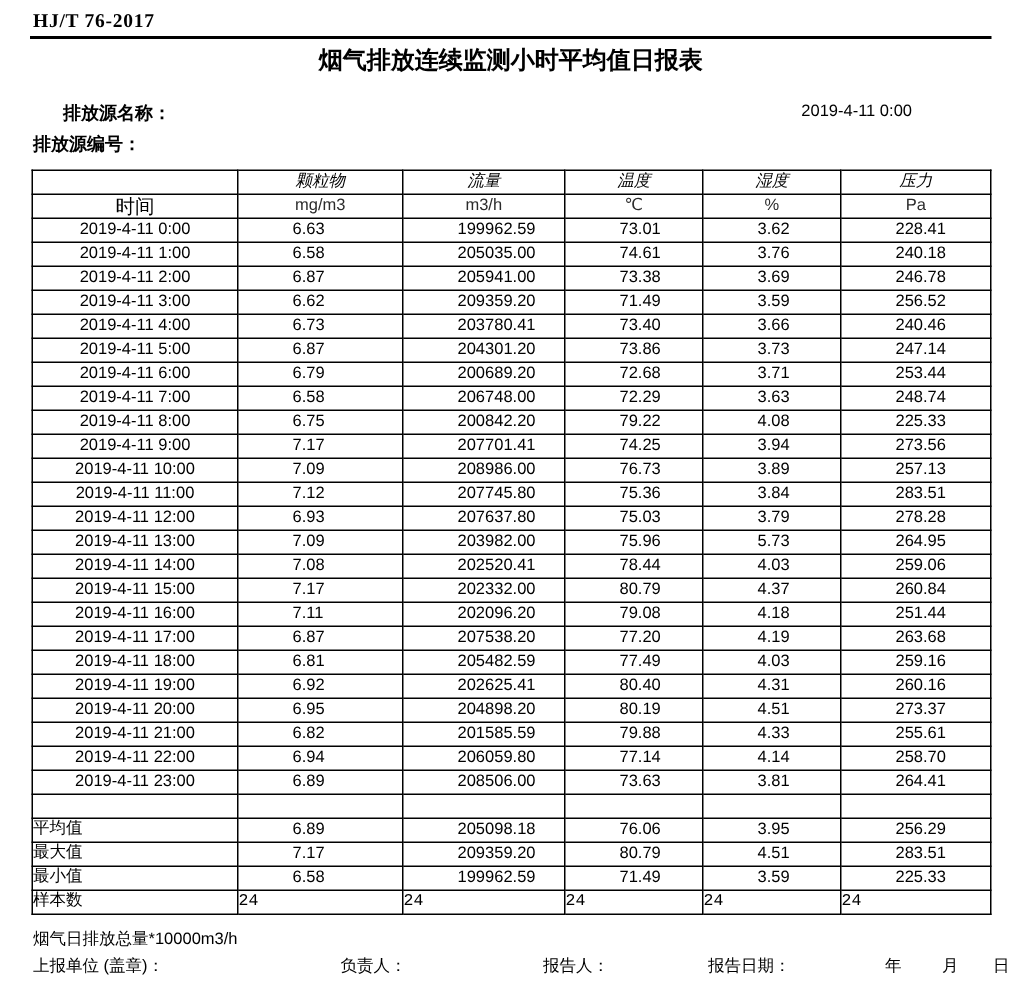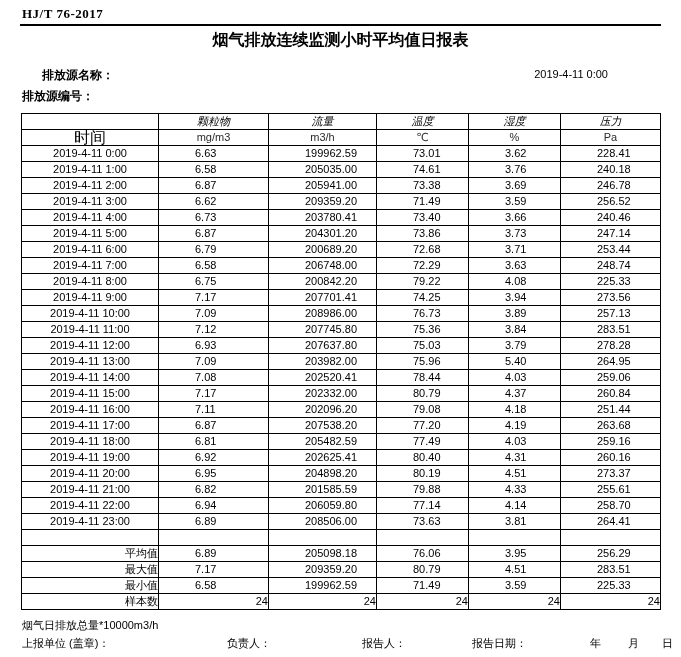--- a/index.html
+++ b/index.html
@@ -49,31 +49,31 @@
   }
   .hdr td{
     height:28px;line-height:28px;font-size:12px;font-weight:normal;font-style:italic;
   }
   .unit td{
     background:#e9f5e9;
     color:#2b2b2b;
     font-size:10px;
     height:15px;line-height:15px;
   }
-  .unit td.timehdr{font-size:16px;color:#000;}
+  .unit td.timehdr{font-size:13px;color:#000;}
   .datarow td.tm{text-align:center;}
   .datarow td.val{text-align:left;padding-left:36px;}
   .c2{width:110px}
   .c3{width:108px}
   .c4{width:92px}
   .c5{width:92px}
   .c6{width:100px}
   .c1{width:137px}
   .blankrow td{height:15px;border:1px solid #000;}
-  .sumrow td.lbl{text-align:right;}
+  .sumrow td.lbl{text-align:left;font-family:Liberation Mono, monospace;}
   .sumrow td.val{text-align:left;padding-left:36px;}
   .totalrow td{height:16px;}
   .totalrow td.lbl{text-align:left;padding-left:4px;font-size:11px;}
   .totalrow td.val{text-align:center;}
 
   .footline{
     position:absolute;left:22px;top:618px;font-size:11px;
   }
   .footer-row{
     position:absolute;left:22px;top:636px;width:640px;font-size:11px;
@@ -227,21 +227,21 @@
           <td class="val">207637.80</td>
           <td class="val">75.03</td>
           <td class="val">3.79</td>
           <td class="val">278.28</td>
         </tr>
         <tr class="datarow">
           <td class="tm">2019-4-11 13:00</td>
           <td class="val">7.09</td>
           <td class="val">203982.00</td>
           <td class="val">75.96</td>
-          <td class="val">5.40</td>
+          <td class="val">5.73</td>
           <td class="val">264.95</td>
         </tr>
         <tr class="datarow">
           <td class="tm">2019-4-11 14:00</td>
           <td class="val">7.08</td>
           <td class="val">202520.41</td>
           <td class="val">78.44</td>
           <td class="val">4.03</td>
           <td class="val">259.06</td>
         </tr>

